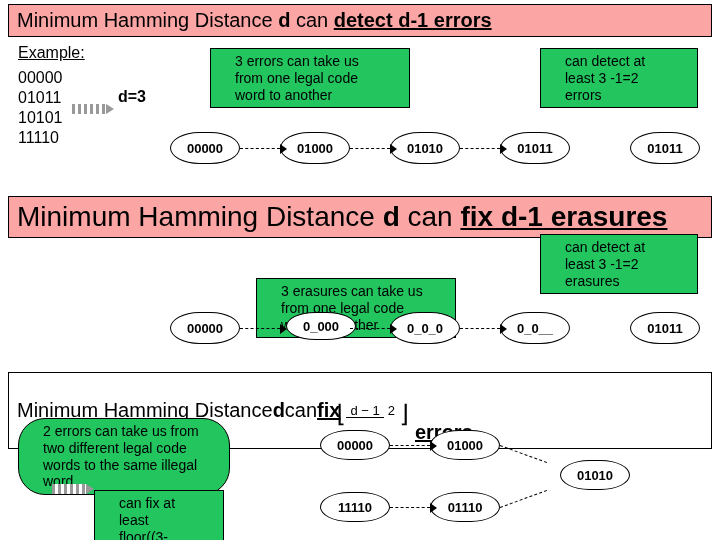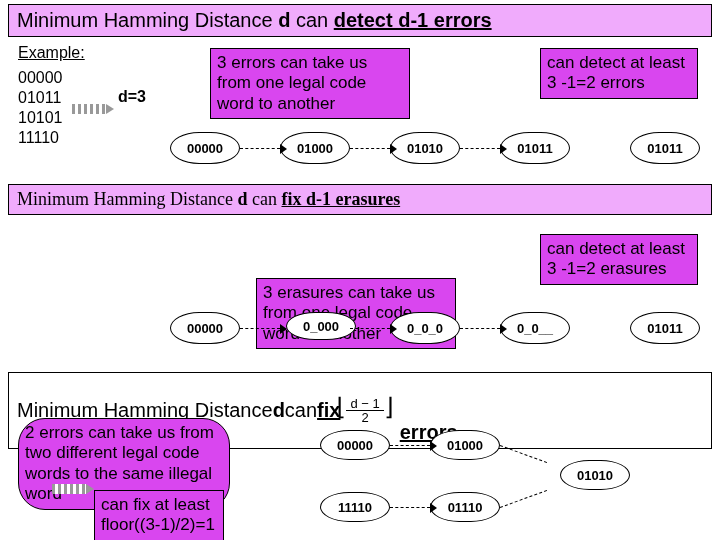--- a/index.html
+++ b/index.html
@@ -1,31 +1,31 @@
 <!DOCTYPE html>
 <html><head>
 <meta charset="utf-8">
 <style>
   * { box-sizing: border-box; margin: 0; padding: 0; }
   body { font-family: Arial, sans-serif; width: 720px; height: 540px; background: #fff; position: relative; }
-  .title-box { border: 1px solid #000; padding: 4px 8px; background: #f0abfc; }
+  .title-box { border: 1px solid #000; padding: 4px 8px; background: #fca5a5; }
   .title-box.t1 { position: absolute; top: 4px; left: 8px; right: 8px; font-size: 20px; }
-  .title-box.t2 { position: absolute; top: 184px; left: 8px; right: 8px; font-size: 18px; font-family: Liberation Serif, serif; }
+  .title-box.t2 { position: absolute; top: 196px; left: 8px; right: 8px; font-size: 28px; }
   .title-row3 { position: absolute; top: 372px; left: 8px; right: 8px; font-size: 20px; display: flex; align-items: center; flex-wrap: nowrap; border: 1px solid #000; padding: 4px 8px; }
   .bold { font-weight: bold; }
   .ul { text-decoration: underline; }
   .example-label { position: absolute; top: 44px; left: 18px; font-size: 16px; }
   .codewords { position: absolute; top: 68px; left: 18px; font-size: 16px; line-height: 1.25; }
   .dlabel { position: absolute; top: 88px; left: 118px; font-size: 16px; font-weight: bold; }
   .arrow-right { position: absolute; }
   .arrow-right::after { content: ""; position: absolute; right: -8px; top: 50%; margin-top: -5px; border-left: 8px solid #999; border-top: 5px solid transparent; border-bottom: 5px solid transparent; }
   .arrow-right .shaft { display: block; height: 10px; background: repeating-linear-gradient(90deg,#999 0 3px,#fff 3px 6px); }
   .oval { position: absolute; border: 1.5px solid #000; border-radius: 50% / 60%; background: #fff; text-align: center; display: flex; align-items: center; justify-content: center; padding: 0 6px; font-size: 13px; font-weight: bold; }
-  .boxnote { position: absolute; border: 1px solid #000; background: #d946ef; padding: 4px 6px; font-size: 17px; line-height: 1.2; }
-  .floor-frac { display: inline-flex; flex-direction: column; align-items: center; font-size: 13px; line-height: 1; position: relative; margin: 0 6px; }
+  .boxnote { position: absolute; border: 1px solid #000; background: #22c55e; padding: 4px 24px; font-size: 14px; line-height: 1.2; }
+  .floor-frac { display: inline-flex; flex-direction: row; align-items: center; font-size: 13px; line-height: 1; position: relative; margin: 0 6px; }
   .floor-frac .num { border-bottom: 1px solid #000; padding: 0 4px; }
   .floor-frac .den { padding: 0 4px; }
   .floor-frac::before { content: "⌊"; position: absolute; left: -10px; top: -2px; font-size: 24px; }
   .floor-frac::after { content: "⌋"; position: absolute; right: -10px; top: -2px; font-size: 24px; }
   .arr-dash { position: absolute; border-top: 1.5px dashed #000; height: 0; }
   .arr-dash::after { content: ""; position: absolute; right: -7px; top: -5px; border-left: 7px solid #000; border-top: 5px solid transparent; border-bottom: 5px solid transparent; }
   .line-dash { position: absolute; border-top: 1.5px dashed #000; height: 0; }
 </style>
 </head>
 <body>

